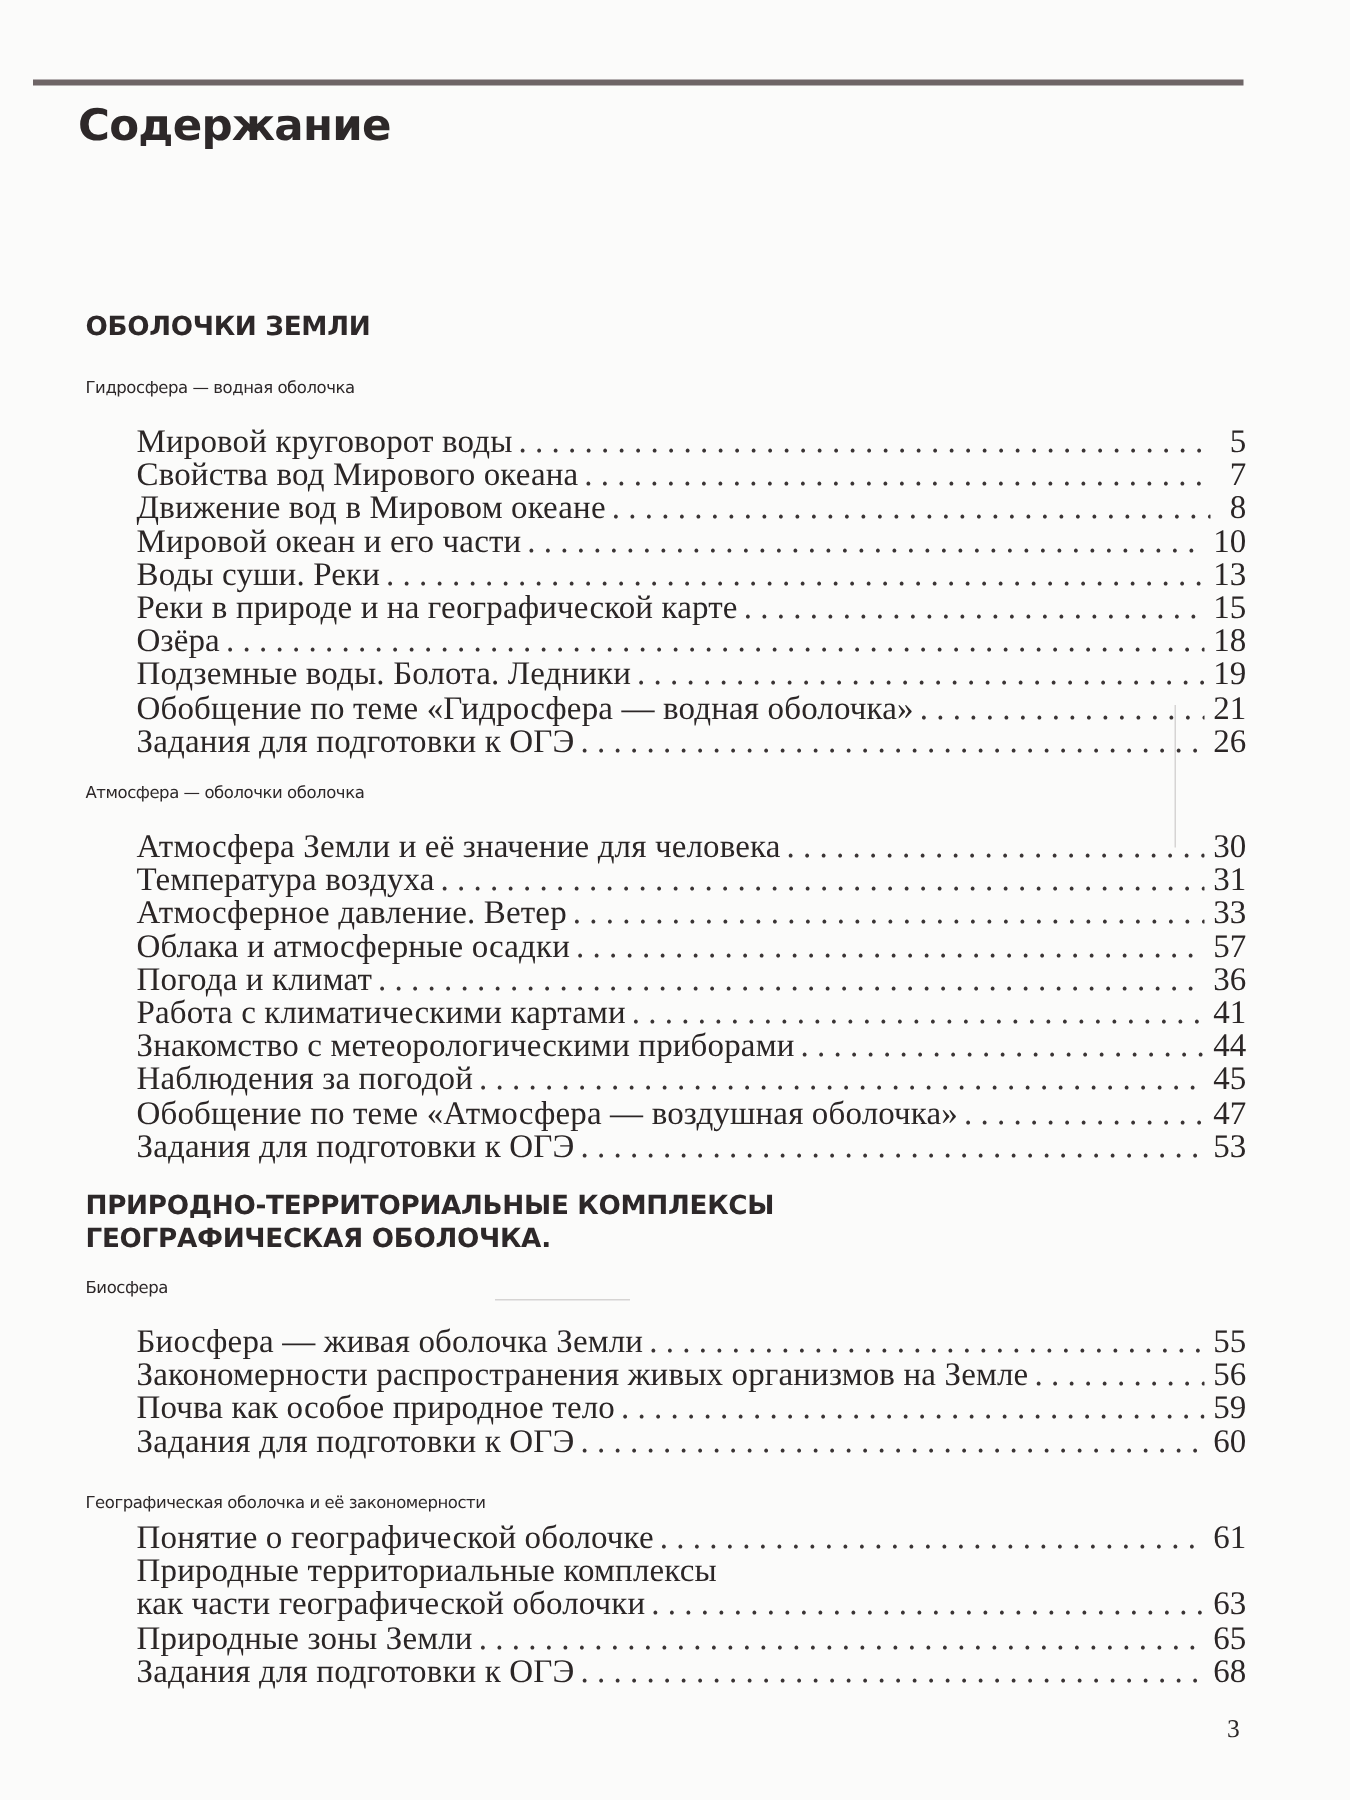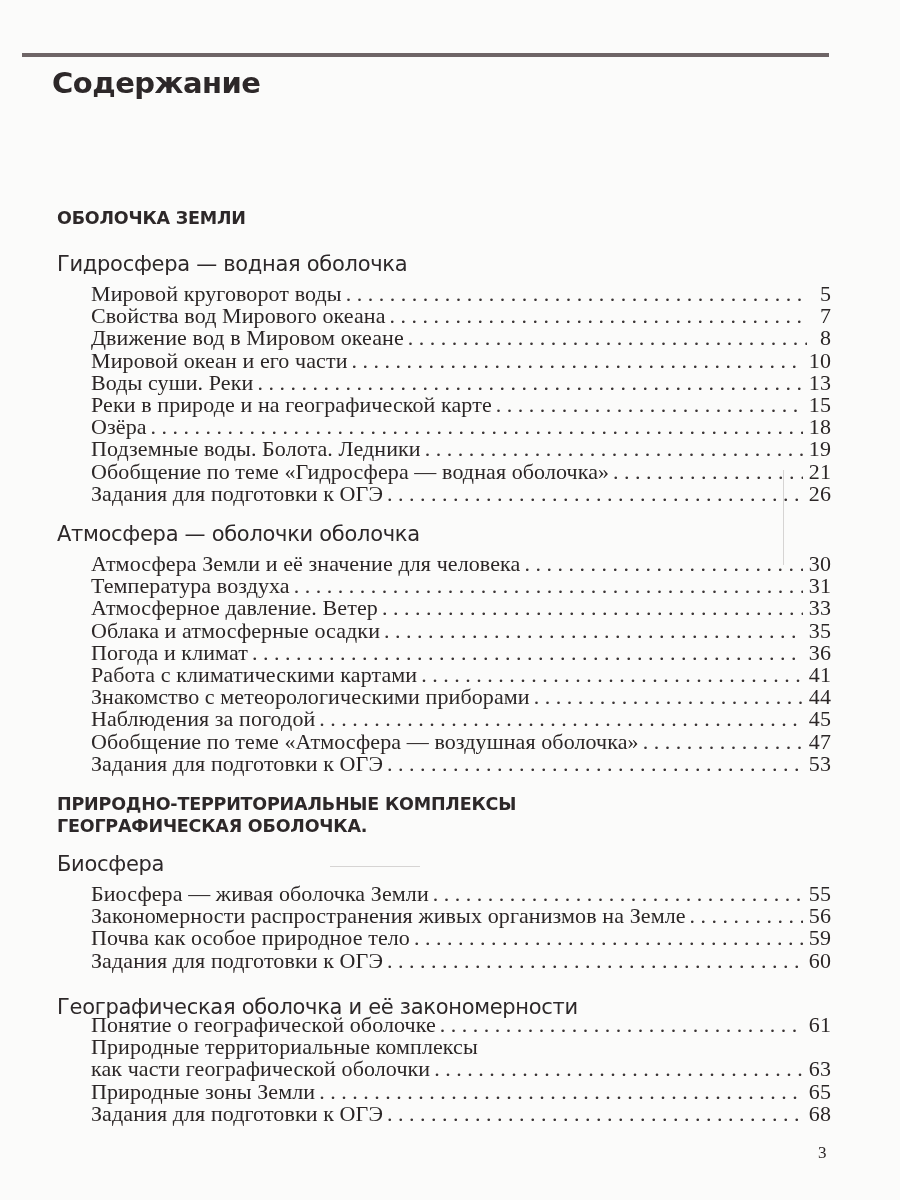--- a/index.html
+++ b/index.html
@@ -19,21 +19,21 @@
     }
     .part-title {
       position: absolute; left: 57px;
       font-family: "DejaVu Sans", sans-serif; font-weight: bold;
       font-size: 17.5px; line-height: 22px; color: #2d2829;
       letter-spacing: -0.2px;
     }
     .section-title {
       position: absolute; left: 57px;
       font-family: "DejaVu Sans", sans-serif; font-weight: normal;
-      font-size: 21px; color: #2d2829; letter-spacing: -0.3px;
+      font-size: 11px; color: #2d2829; letter-spacing: -0.3px;
     }
     .entries { position: absolute; left: 91px; width: 740px; }
     .entry {
       display: flex; align-items: baseline; height: 22.2px;
       font-family: "Liberation Serif", serif; font-size: 22px; color: #2b2626;
       letter-spacing: 0.1px;
     }
     .entry .label { white-space: nowrap; flex: 0 0 auto; }
     .entry .leader {
       flex: 1 1 auto; overflow: hidden; white-space: nowrap; margin: 0 6px 0 4px;
@@ -55,21 +55,21 @@
 <body>
 
 <div class="top-rule"></div>
 
 <div class="scan-mark" style="left:783px;top:470px;width:1px;height:95px;"></div>
 <div class="scan-mark" style="left:330px;top:866px;width:90px;height:1px;"></div>
 
 <div class="page-title">Содержание</div>
 
 <div class="part-title" style="top:207px;">
-  <div>ОБОЛОЧКА ЗЕМЛИ</div>
+  <div>ОБОЛОЧКИ ЗЕМЛИ</div>
 </div>
 
 <div class="section-title" style="top:252px;">Гидросфера — водная оболочка</div>
 <div class="entries" style="top:281px;">
   <div class="entry">
       <span class="label">Мировой круговорот воды</span>
       <span class="leader"></span>
       <span class="page">5</span>
     </div>
   <div class="entry">
@@ -132,21 +132,21 @@
       <span class="page">31</span>
     </div>
   <div class="entry">
       <span class="label">Атмосферное давление. Ветер</span>
       <span class="leader"></span>
       <span class="page">33</span>
     </div>
   <div class="entry">
       <span class="label">Облака и атмосферные осадки</span>
       <span class="leader"></span>
-      <span class="page">35</span>
+      <span class="page">57</span>
     </div>
   <div class="entry">
       <span class="label">Погода и климат</span>
       <span class="leader"></span>
       <span class="page">36</span>
     </div>
   <div class="entry">
       <span class="label">Работа с климатическими картами</span>
       <span class="leader"></span>
       <span class="page">41</span>

